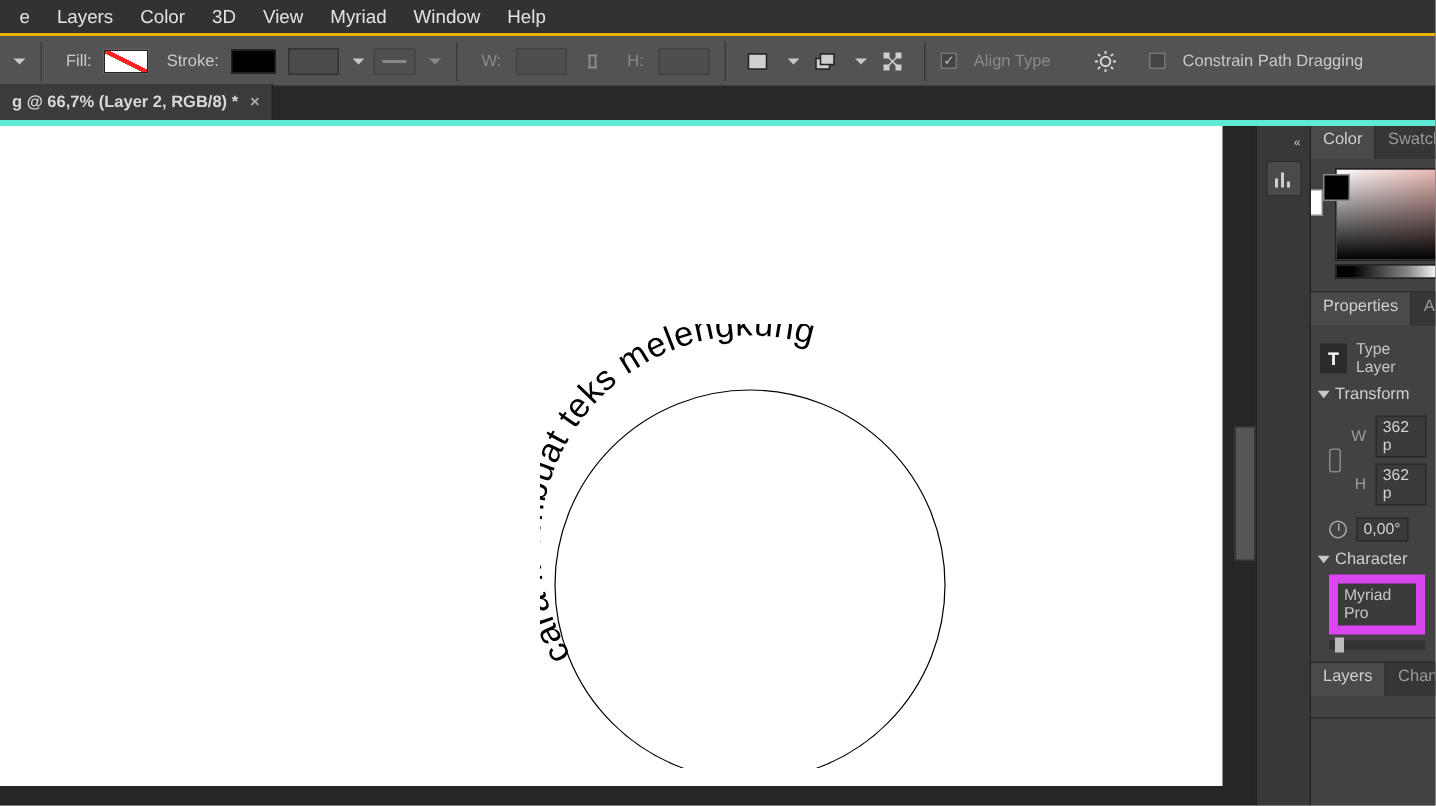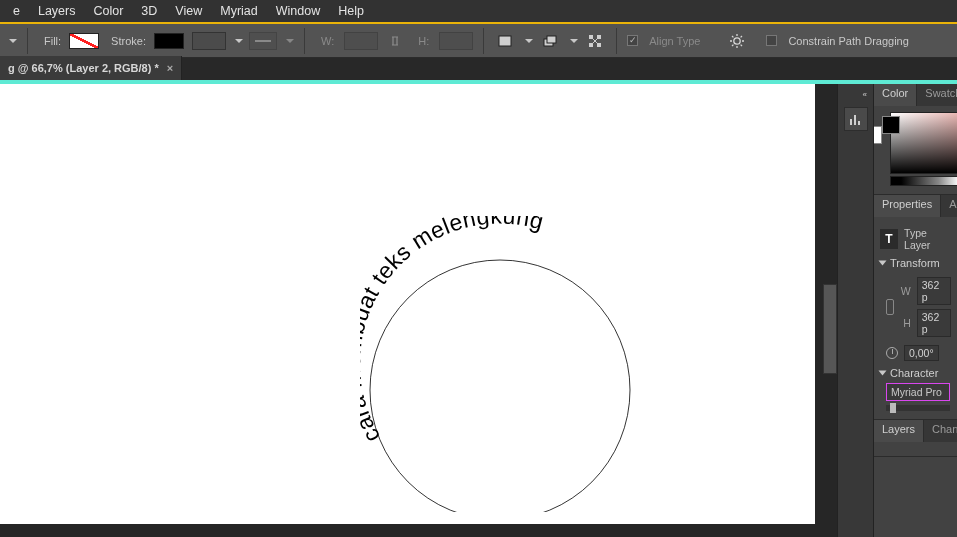--- a/index.html
+++ b/index.html
@@ -157,21 +157,21 @@
   .prop-T{width:20px;height:20px;background:#2b2b2b;color:#fff;display:flex;align-items:center;justify-content:center;font-weight:bold;font-size:12px;}
   .section-hdr{display:flex;align-items:center;gap:5px;color:#cfcfcf;font-size:11px;margin:6px 0 2px 0;text-align:right;}
   .disclose{width:0;height:0;border-top:4px solid transparent;border-bottom:4px solid transparent;border-left:5px solid #c8c8c8;transform:rotate(90deg);}
   .dim-label{color:#9c9c9c;width:12px;text-align:right;}
   .valbox{background:#3a3a3a;border:1px solid #2a2a2a;padding:1px 4px;min-width:28px;font-size:10.5px;color:#d2d2d2;}
   .angle-ic{width:12px;height:12px;border:1px solid #aaa;border-radius:50%;position:relative;}
   .angle-ic::after{content:"";position:absolute;left:5px;top:1px;width:1px;height:5px;background:#aaa;}
   .linklock{width:8px;height:16px;border:1px solid #888;border-radius:2px;}
 
   
-  .charfield{background:#3a3a3a;border:1px solid #d946ef;padding:2px 4px;font-size:10.5px;width:64px;}
+  .charfield{background:#3a3a3a;border:6px solid #d946ef;padding:2px 4px;font-size:10.5px;width:64px;}
   .slider-thin{width:64px;height:6px;background:#333;margin-top:4px;position:relative;}
   .slider-thin::after{content:"";position:absolute;left:4px;top:-2px;width:6px;height:10px;background:#bbb;}
 
   
   .circle-wrap{
     position:absolute; left:360px; top:132px; width:260px; height:260px;
     transform:translate(0,0);
   }
   .circle-wrap svg{position:absolute;left:0;top:0;}
 

